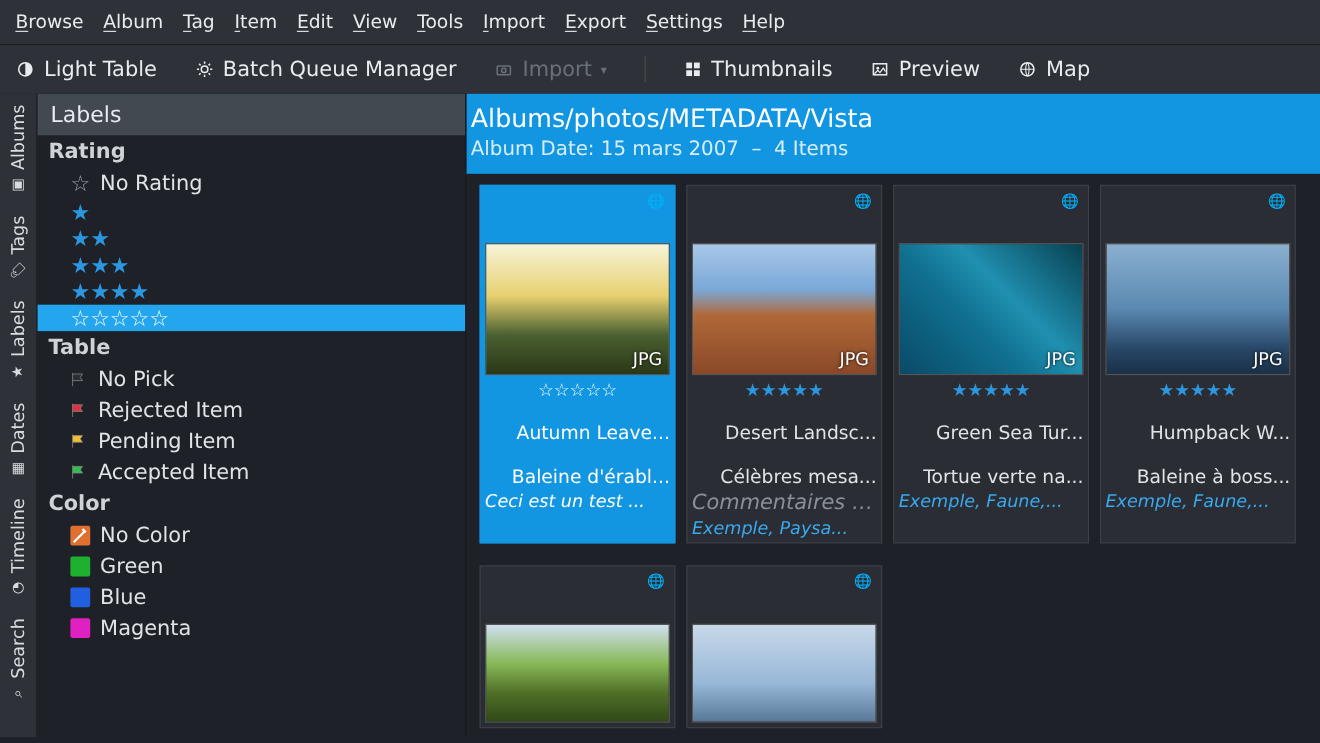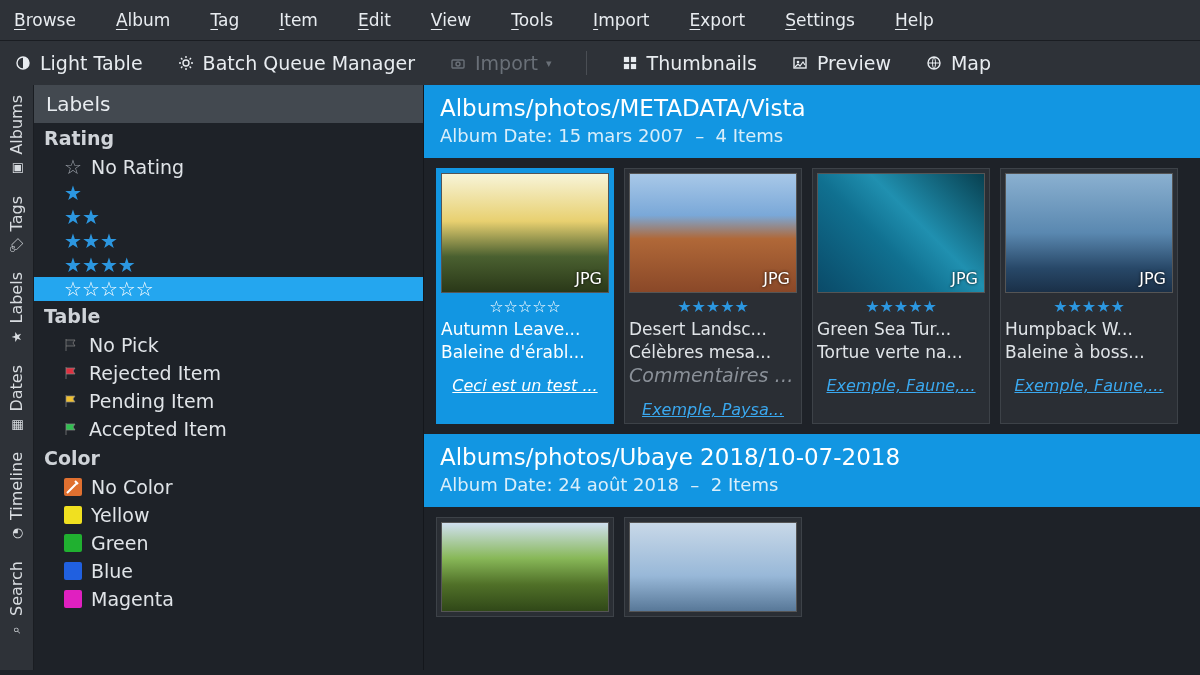--- a/index.html
+++ b/index.html
@@ -1,18 +1,18 @@
 <!DOCTYPE html>
 <html><head>
 <meta charset="utf-8">
 <style>
 * { margin: 0; padding: 0; box-sizing: border-box; font-family: "DejaVu Sans", "Liberation Sans", sans-serif; }
 body { background: #1e2228; color: #d0d4d8; width: 1200px; height: 675px; overflow: hidden; font-size: 17px; }
 
-.menubar { display: flex; gap: 40px; padding: 10px 14px; background: #2e3238; }
+.menubar { display: flex; gap: 18px; padding: 10px 14px; background: #2e3238; }
 .menubar span { color: #e8ecf0; cursor: pointer; }
 .menubar span u { text-decoration: underline; text-underline-offset: 3px; }
 
 .toolbar { display: flex; align-items: center; gap: 34px; padding: 10px 14px; background: #2e3238; border-top: 1px solid #1a1d22; }
 .tool { display: flex; align-items: center; gap: 8px; color: #e8ecf0; cursor: pointer; font-size: 19px; }
 .tool.dim { color: #6a7078; }
 .icon { display: inline-flex; width: 18px; height: 18px; align-items: center; justify-content: center; }
 
 .main { display: flex; height: calc(675px - 90px); }
 
@@ -24,35 +24,35 @@
 .side-hdr { background: #434950; padding: 7px 12px; font-size: 20px; color: #e8ecf0; }
 .side-sec { padding: 4px 10px; font-size: 19px; color: #cfd3d8; font-weight: bold; }
 .side-row { display: flex; align-items: center; gap: 9px; padding: 3px 10px 3px 30px; font-size: 19px; color: #e0e4e8; cursor: pointer; }
 .row-sel { background: #24a6ef; }
 .star-row { display: flex; gap: 0; padding: 2px 10px 2px 30px; cursor: pointer; }
 .star { color: #2c97e0; font-size: 20px; line-height: 1; }
 .star.outline { color: #9aa0a8; }
 .swatch { width: 18px; height: 18px; display: inline-block; border-radius: 2px; }
 
 .content { flex: 1; background: #1e2228; overflow: hidden; }
-.album-hdr { background: #1296e2; padding: 10px 16px 12px; }
+.album-hdr { background: #1296e2; padding: 10px 4px 12px; }
 .album-path { color: #fff; font-size: 23px; font-weight: 500; }
 .album-meta { color: #d9eefa; font-size: 18px; margin-top: 4px; }
 .thumbs { display: flex; gap: 10px; padding: 10px 12px; }
 .thumb { width: 178px; background: #2a2e34; border: 1px solid #3d4248; padding: 4px; position: relative; }
 .thumb.sel { background: #1296e2; border-color: #1296e2; }
-.thumb .img { width: 100%; height: 120px; position: relative; border: 1px solid #555; }
+.thumb .img { width: 100%; height: 120px; position: relative; border: 1px solid #555; margin-top: 48px; }
 .thumb .badge { position: absolute; bottom: 4px; right: 6px; color: #fff; font-size: 16px; text-shadow: 0 0 3px #000; }
 .thumb .globe { position: absolute; top: 6px; right: 8px; color: #8a9098; font-size: 13px; }
 .thumb .stars { text-align: center; color: #2c97e0; font-size: 16px; margin-top: 4px; }
 .thumb.sel .stars { color: #fff; }
-.thumb .title, .thumb .sub { text-align: left; font-size: 17px; color: #e0e4e8; white-space: nowrap; overflow: hidden; text-overflow: ellipsis; margin-top: 3px; }
+.thumb .title, .thumb .sub { text-align: right; font-size: 17px; color: #e0e4e8; white-space: nowrap; overflow: hidden; text-overflow: ellipsis; margin-top: 20px; }
 .thumb.sel .title, .thumb.sel .sub { color: #fff; }
 .thumb .sub2 { text-align: center; font-style: italic; color: #8a9098; font-size: 19px; margin-top: 2px; white-space: nowrap; overflow: hidden; text-overflow: ellipsis; }
-.thumb .tags { text-align: center; font-style: italic; color: #3aa8ef; font-size: 16px; margin-top: 14px; white-space: nowrap; overflow: hidden; text-overflow: ellipsis; text-decoration: underline; }
+.thumb .tags { text-align: left; font-style: italic; color: #3aa8ef; font-size: 16px; margin-top: 2px; white-space: nowrap; overflow: hidden; text-overflow: ellipsis; }
 .thumb.sel .tags { color: #fff; }
 
 
 .img1 { background: linear-gradient(to bottom, #f7f4d8 0%, #e8d070 40%, #4a6030 70%, #2a3818 100%); }
 .img2 { background: linear-gradient(to bottom, #a8c8e8 0%, #7aa8d8 35%, #b06838 55%, #8a4828 100%); }
 .img3 { background: linear-gradient(45deg, #0a4a68 0%, #107090 40%, #2090b0 60%, #084050 100%); }
 .img4 { background: linear-gradient(to bottom, #8ab0d0 0%, #5a88b0 50%, #284868 80%, #1a3048 100%); }
 .img5 { background: linear-gradient(to bottom, #d0e0f0 0%, #88b858 40%, #507028 70%, #304818 100%); }
 .img6 { background: linear-gradient(to bottom, #c8d8e8 0%, #98b8d8 60%, #587898 100%); }
 </style>
@@ -210,24 +210,20 @@
     <div id="color-rows">
         <div class="side-row">
           <span class="swatch" style="background:#e07030;position:relative">
             <svg width="18" height="18" style="position:absolute;top:0;left:0">
               <path d="M3 15L13 5M11 3l3 3" stroke="#fff" stroke-width="2"></path>
             </svg>
           </span>
           <span>No Color</span>
         </div>
         <div class="side-row">
-          <span class="swatch" style="background:#f0e020"></span>
-          <span>Yellow</span>
-        </div>
-        <div class="side-row">
           <span class="swatch" style="background:#20b030"></span>
           <span>Green</span>
         </div>
         <div class="side-row">
           <span class="swatch" style="background:#2060e0"></span>
           <span>Blue</span>
         </div>
         <div class="side-row">
           <span class="swatch" style="background:#e020c0"></span>
           <span>Magenta</span>
@@ -276,24 +272,20 @@
           <span class="globe">🌐</span>
           <div class="img img4" style="">
             <span class="badge">JPG</span>
           </div>
           <div class="stars">★★★★★</div>
           <div class="title">Humpback W...</div>
           <div class="sub">Baleine à boss...</div>
           <div class="tags">Exemple, Faune,...</div>
         </div>
       </div>
-      <div class="album-hdr">
-        <div class="album-path">Albums/photos/Ubaye 2018/10-07-2018</div>
-        <div class="album-meta">Album Date: 24 août 2018 &nbsp;–&nbsp; 2 Items</div>
-      </div>
       <div class="thumbs">
         <div class="thumb">
           <span class="globe">🌐</span>
           <div class="img img5" style="height:90px"></div>
         </div>
         <div class="thumb">
           <span class="globe">🌐</span>
           <div class="img img6" style="height:90px"></div>
         </div>
       </div>

